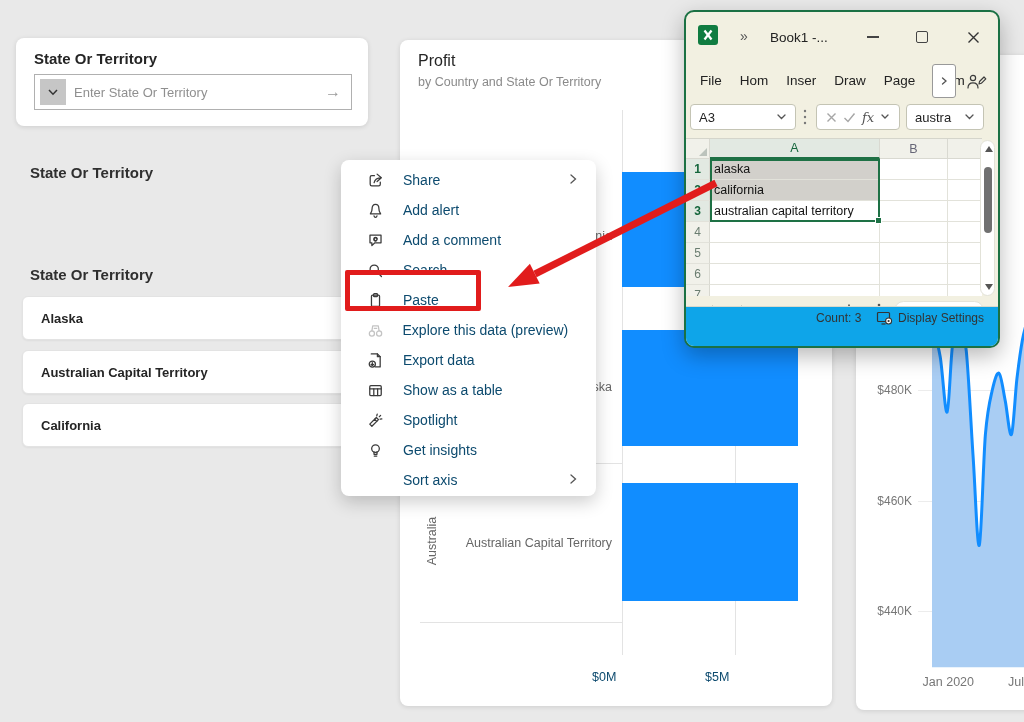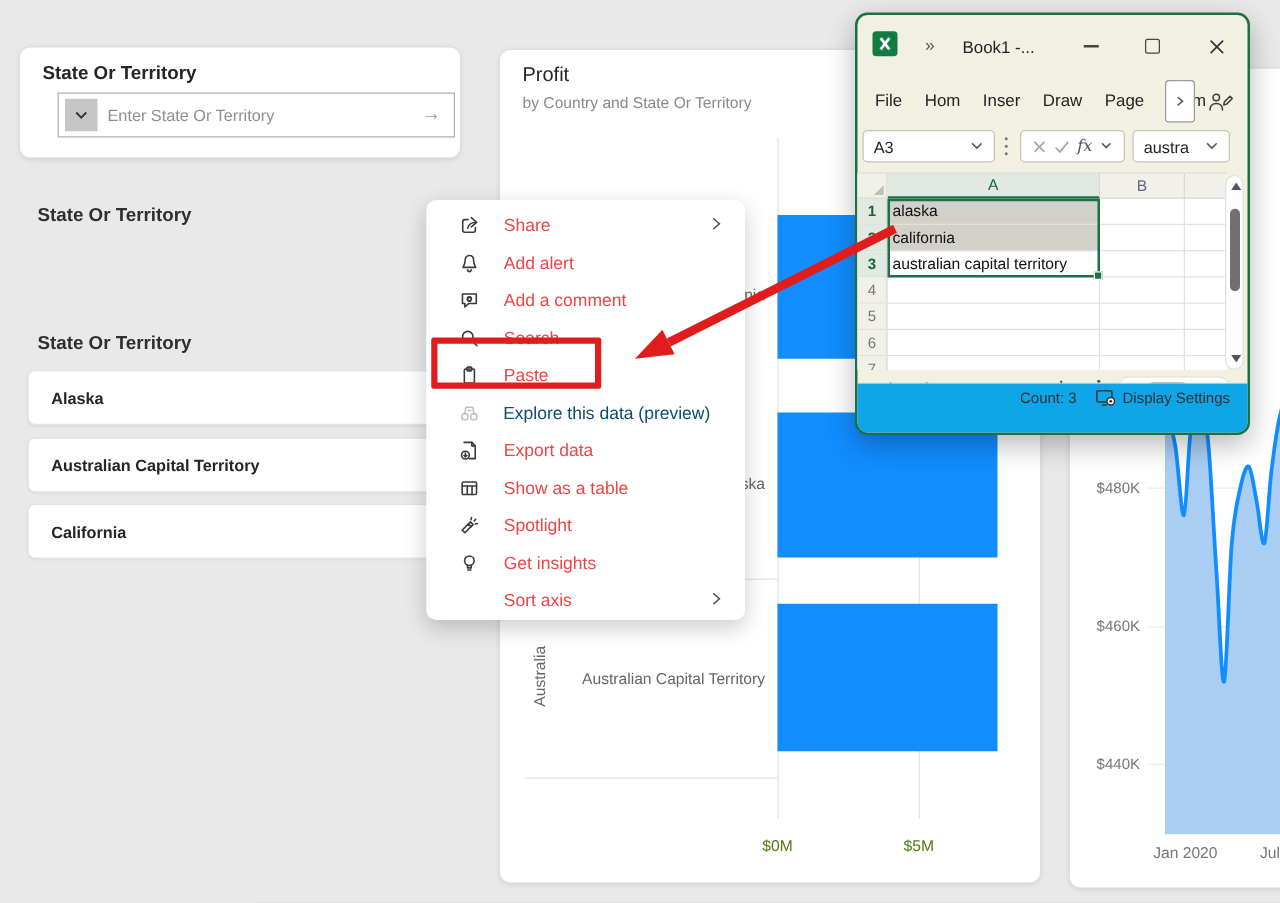--- a/index.html
+++ b/index.html
@@ -7,49 +7,49 @@
   body { font-family:"Liberation Sans", sans-serif; }
   #page {
     position:relative; width:1024px; height:722px; overflow:hidden;
     background:#e9e9e9; font-family:"Liberation Sans", sans-serif;
   }
   .abs { position:absolute; }
   .card { position:absolute; background:#fff; border-radius:8px; box-shadow:0 1px 5px rgba(0,0,0,.12); }
 
   
   .slicer-title { font-size:15px; font-weight:bold; color:#252525; }
-  .search-box { position:absolute; left:18px; top:36px; width:318px; height:36px; border:1px solid #b0b0b0; background:#fff; display:flex; align-items:center;margin-left:12px; }
+  .search-box { position:absolute; left:18px; top:36px; width:318px; height:36px; border:1px solid #b0b0b0; background:#fff; display:flex; align-items:center; }
   .dd-btn { width:26px; height:26px; margin-left:5px; background:#c6c6c6; display:flex; align-items:center; justify-content:center; cursor:pointer; }
   .search-input { flex:1; border:none; outline:none; font-size:13px; color:#444; padding:0 8px; background:transparent; font-family:"Liberation Sans",sans-serif; }
   .search-input::placeholder { color:#8f8f8f; }
   .go-arrow { margin-right:10px; color:#9a9a9a; font-size:16px; }
   .section-title { position:absolute; font-size:15px; font-weight:bold; color:#2f2f2f; }
   .multi-row { position:absolute; left:16px; top:192px; width:354px; height:26px; background:#fff; border:1px solid #ececec; font-size:13px; color:#3a3a3a; display:flex; align-items:center; padding-left:12px; box-shadow:0 1px 2px rgba(0,0,0,.06); }
   .slicer-row { position:absolute; left:22px; width:346px; height:44px; background:#fff; border:1px solid #e3e3e3; border-radius:6px; box-shadow:0 1px 2px rgba(0,0,0,.05); display:flex; align-items:center; padding-left:18px; font-size:13px; font-weight:bold; color:#252525; cursor:pointer; }
 
   
   #bar-card { left:400px; top:40px; width:432px; height:666px; }
   .chart-title { position:absolute; left:18px; top:12px; font-size:16px; font-weight:normal; color:#252525; }
   .chart-subtitle { position:absolute; left:18px; top:35px; font-size:12.5px; color:#8a8a8a; }
   .vgrid { position:absolute; top:70px; width:1px; height:545px; background:#e3e3e3; }
   .hsep { position:absolute; left:20px; width:202px; height:1px; background:#e3e3e3; }
   .bar { position:absolute; left:222px; cursor:pointer; }
   .cat-label { position:absolute; left:12px; width:200px; height:16px; font-size:12.5px; color:#666; text-align:right; white-space:nowrap; }
   .vlabel { position:absolute; left:-28px; width:120px; height:14px; font-size:12.5px; color:#666; text-align:center; transform:rotate(-90deg); white-space:nowrap; }
-  .xtick { position:absolute; width:60px; text-align:center; font-size:12.5px; color:#4d7c0f; top:630px; }
+  .xtick { position:absolute; width:60px; text-align:left; font-size:12.5px; color:#0c4a6e; top:630px; }
 
   
   #line-card { left:856px; top:55px; width:190px; height:655px; }
   .hgrid { position:absolute; left:62px; right:-20px; height:1px; background:#ececec; }
   .ytick { position:absolute; left:0; width:56px; font-size:12px; color:#777; text-align:right; }
   .ltick { position:absolute; font-size:12.5px; color:#777; top:620px; white-space:nowrap; }
 
   
   #context-menu { position:absolute; left:341px; top:160px; width:255px; height:336px; background:#fff; border-radius:8px; box-shadow:0 6px 18px rgba(0,0,0,.20); z-index:40; padding-top:5px; }
-  .menu-item { display:flex; align-items:center; height:30px; padding:0 16px 0 26px; font-size:14px; color:#ef4444; cursor:pointer; }
+  .menu-item { display:flex; align-items:center; height:30px; padding:0 16px 0 26px; font-size:14px; color:#0c4a6e; cursor:pointer; }
   .menu-item .mi { width:22px; height:17px; display:flex; align-items:center; }
   .menu-item .ml { margin-left:14px; flex:1; white-space:nowrap; }
   .menu-item .sub { width:12px; }
   .menu-item.disabled { color:#0c4a6e; }
   .mi svg { width:17px; height:17px; }
   .icon-stroke { fill:none; stroke:#3b3b3b; stroke-width:1.2; stroke-linecap:round; stroke-linejoin:round; }
   .disabled .icon-stroke { stroke:#c3c3c3; }
   .chev { fill:none; stroke:#555; stroke-width:1.3; stroke-linecap:round; }
 
   

